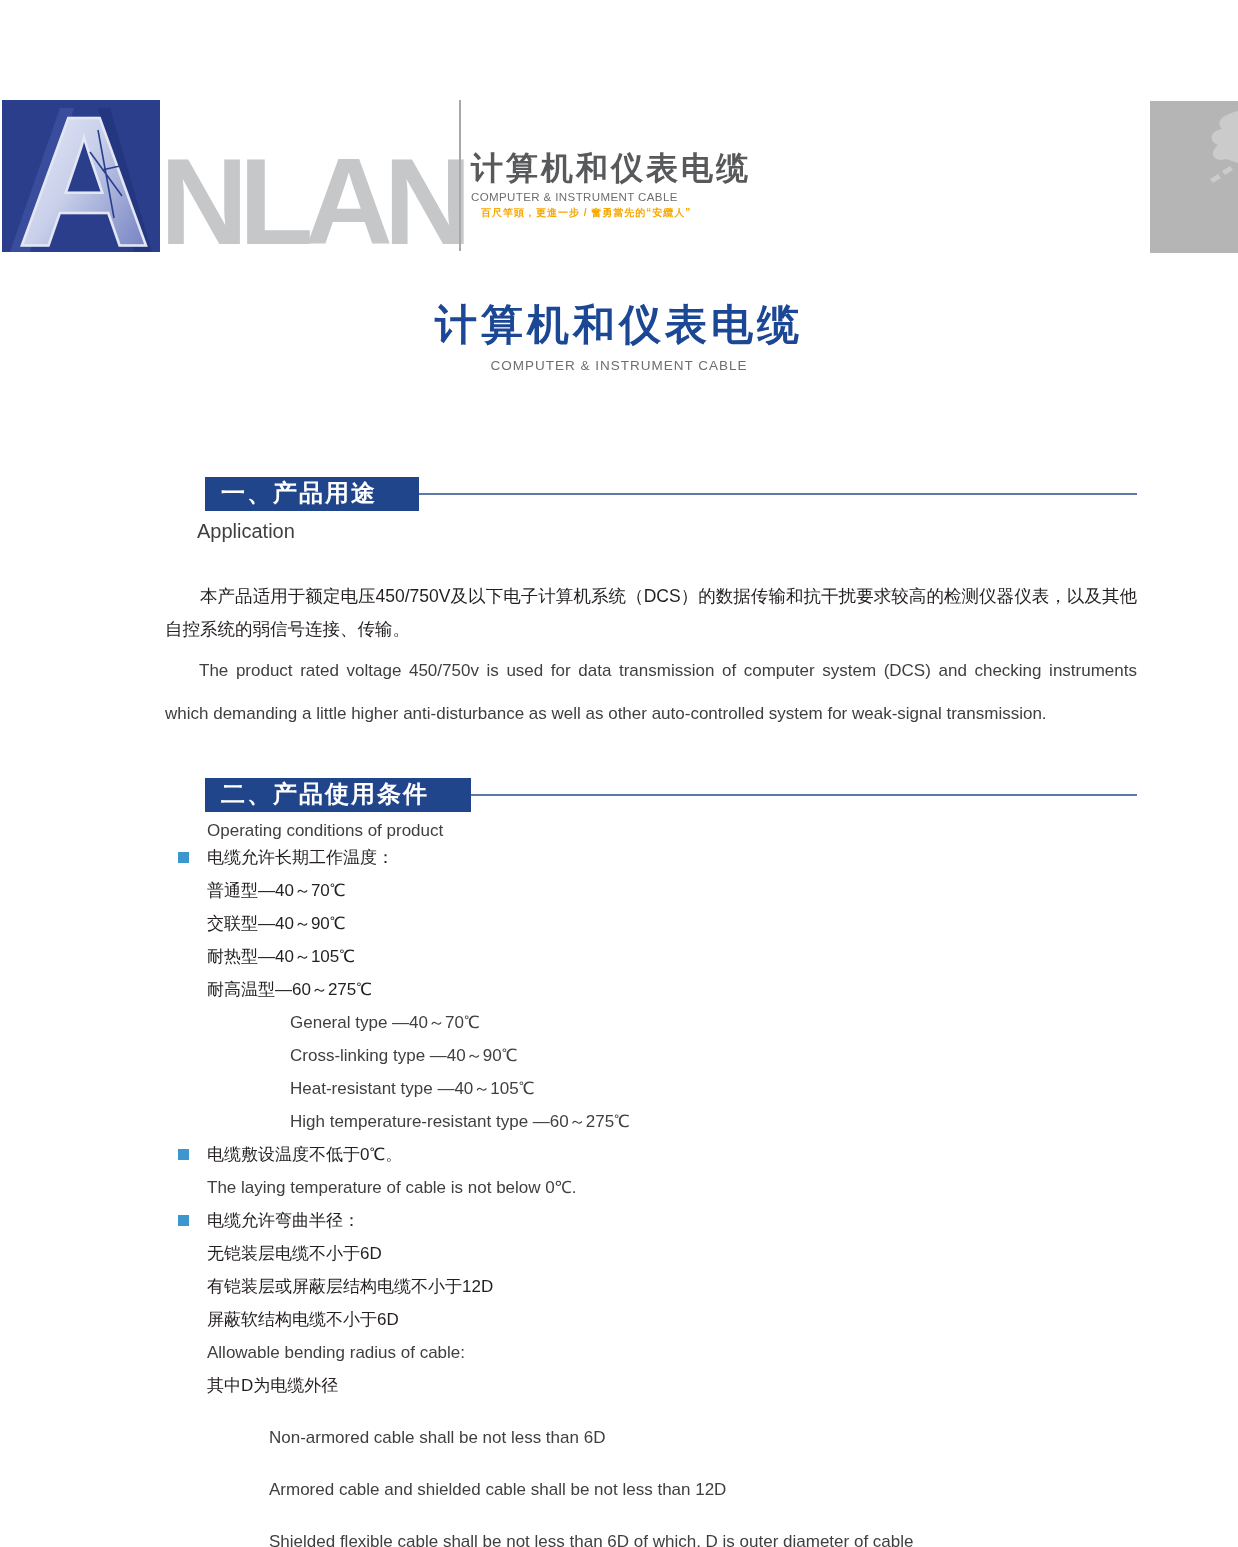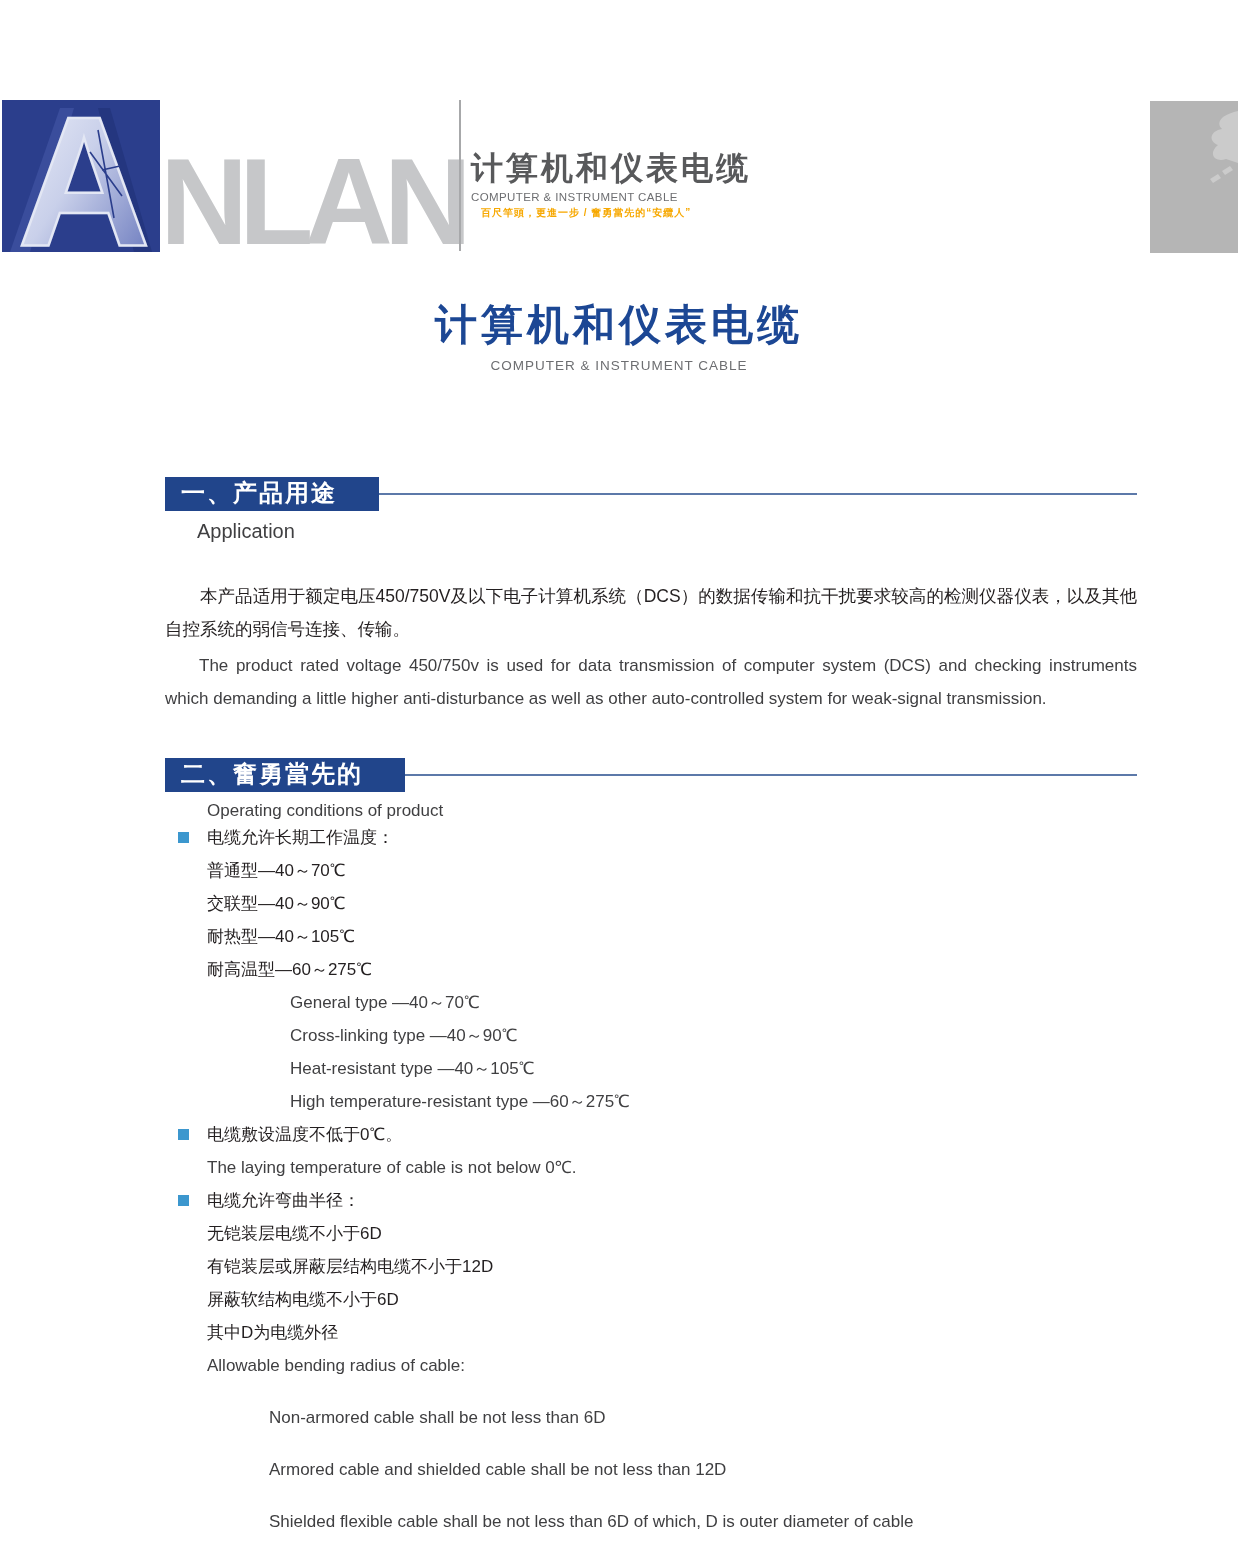--- a/index.html
+++ b/index.html
@@ -37,37 +37,37 @@
     position:absolute; left:0; top:297px; width:100%;
     text-align:center; font-size:42px; font-weight:bold; color:#1C4794; letter-spacing:4px;
   }
   .main-subtitle {
     position:absolute; left:0; top:358px; width:100%;
     text-align:center; font-size:13.5px; color:#6D6E71; letter-spacing:1px;
   }
 
   
   .content { position:absolute; left:165px; top:477px; width:972px; }
-  .sec-head { display:flex; align-items:center; }
+  .sec-head { display:flex; align-items:center;margin-left:40px; }
   .sec-bar {
     background:#21458B; color:#ffffff; height:34px;
     display:flex; align-items:center;
     font-size:24px; font-weight:bold; letter-spacing:2px;
     padding:0 42px 2px 16px; white-space:nowrap;
   }
   .sec-line { flex:1; height:2px; background:#5C79A9; }
   .sec-sub { margin:9px 0 0 32px; font-size:20px; color:#3F3F41; }
   .sec-sub2 { margin:9px 0 0 42px; font-size:17px; color:#3F3F41; }
 
   .para-zh {
     margin-top:37px; font-size:17.5px; line-height:33px; color:#231F20;
     text-indent:2em; text-align:justify;
   }
   .para-en {
-    margin-top:3px; font-size:17px; line-height:33px; color:#3F3F41;
+    margin-top:3px; font-size:17px; line-height:43px; color:#3F3F41;
     text-indent:2em; text-align:justify;
   }
   .gap { height:43px; }
 
   .item { position:relative; line-height:33px; font-size:17px; color:#231F20; padding-left:42px; }
   .item.en { color:#3F3F41; }
   .item .sq {
     position:absolute; left:13px; top:11px; width:11px; height:11px;
     background:#3C97CE; display:inline-block;
   }
@@ -119,40 +119,40 @@
       <div class="sec-bar">一、产品用途</div>
       <div class="sec-line"></div>
     </div>
     <div class="sec-sub">Application</div>
     <p class="para-zh">本产品适用于额定电压450/750V及以下电子计算机系统（DCS）的数据传输和抗干扰要求较高的检测仪器仪表，以及其他自控系统的弱信号连接、传输。</p>
     <p class="para-en">The product rated voltage 450/750v is used for data transmission of computer system (DCS) and checking instruments which demanding a little higher anti-disturbance as well as other auto-controlled system for weak-signal transmission.</p>
 
     <div class="gap"></div>
 
     <div class="sec-head">
-      <div class="sec-bar">二、奮勇當先的</div>
+      <div class="sec-bar">二、产品使用条件</div>
       <div class="sec-line"></div>
     </div>
     <div class="sec-sub2">Operating conditions of product</div>
 
     <div class="item"><span class="sq"></span><span>电缆允许长期工作温度：</span></div>
     <div class="item"><span>普通型—40～70℃</span></div>
     <div class="item"><span>交联型—40～90℃</span></div>
     <div class="item"><span>耐热型—40～105℃</span></div>
     <div class="item"><span>耐高温型—60～275℃</span></div>
     <div class="item en indent-a"><span>General type —40～70℃</span></div>
     <div class="item en indent-a"><span>Cross-linking type —40～90℃</span></div>
     <div class="item en indent-a"><span>Heat-resistant type —40～105℃</span></div>
     <div class="item en indent-a"><span>High temperature-resistant type —60～275℃</span></div>
     <div class="item"><span class="sq"></span><span>电缆敷设温度不低于0℃。</span></div>
     <div class="item en"><span>The laying temperature of cable is not below 0℃.</span></div>
     <div class="item"><span class="sq"></span><span>电缆允许弯曲半径：</span></div>
     <div class="item"><span>无铠装层电缆不小于6D</span></div>
     <div class="item"><span>有铠装层或屏蔽层结构电缆不小于12D</span></div>
     <div class="item"><span>屏蔽软结构电缆不小于6D</span></div>
+    <div class="item en"><span>Allowable bending radius of cable:</span></div>
     <div class="item"><span>其中D为电缆外径</span></div>
-    <div class="item en"><span>Allowable bending radius of cable:</span></div>
     <div class="item en indent-b"><span>Non-armored cable shall be not less than 6D</span></div>
     <div class="item en indent-b"><span>Armored cable and shielded cable shall be not less than 12D</span></div>
     <div class="item en indent-b"><span>Shielded flexible cable shall be not less than 6D of which, D is outer diameter of cable</span></div>
 
   </div>
 </div>
 
 </body></html>

